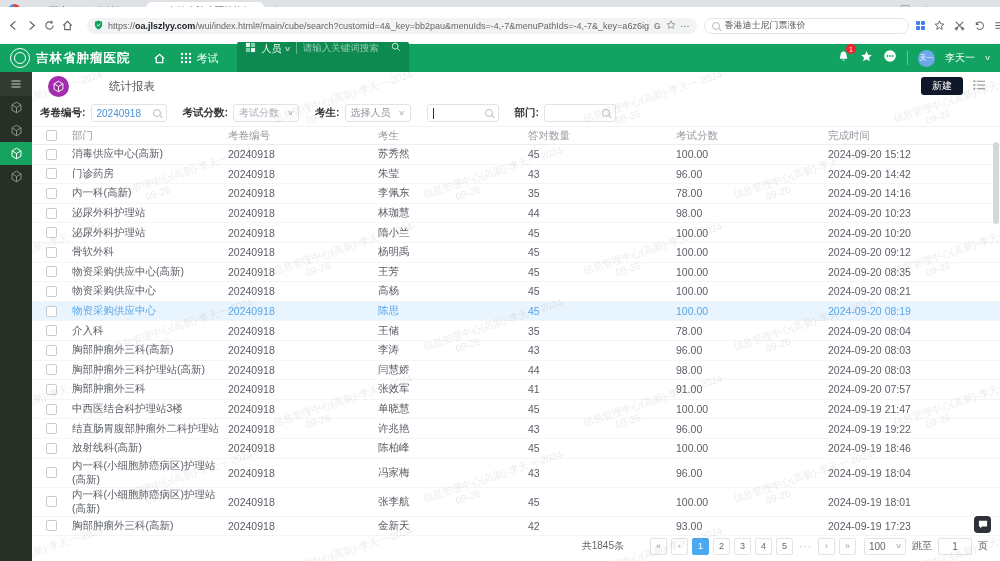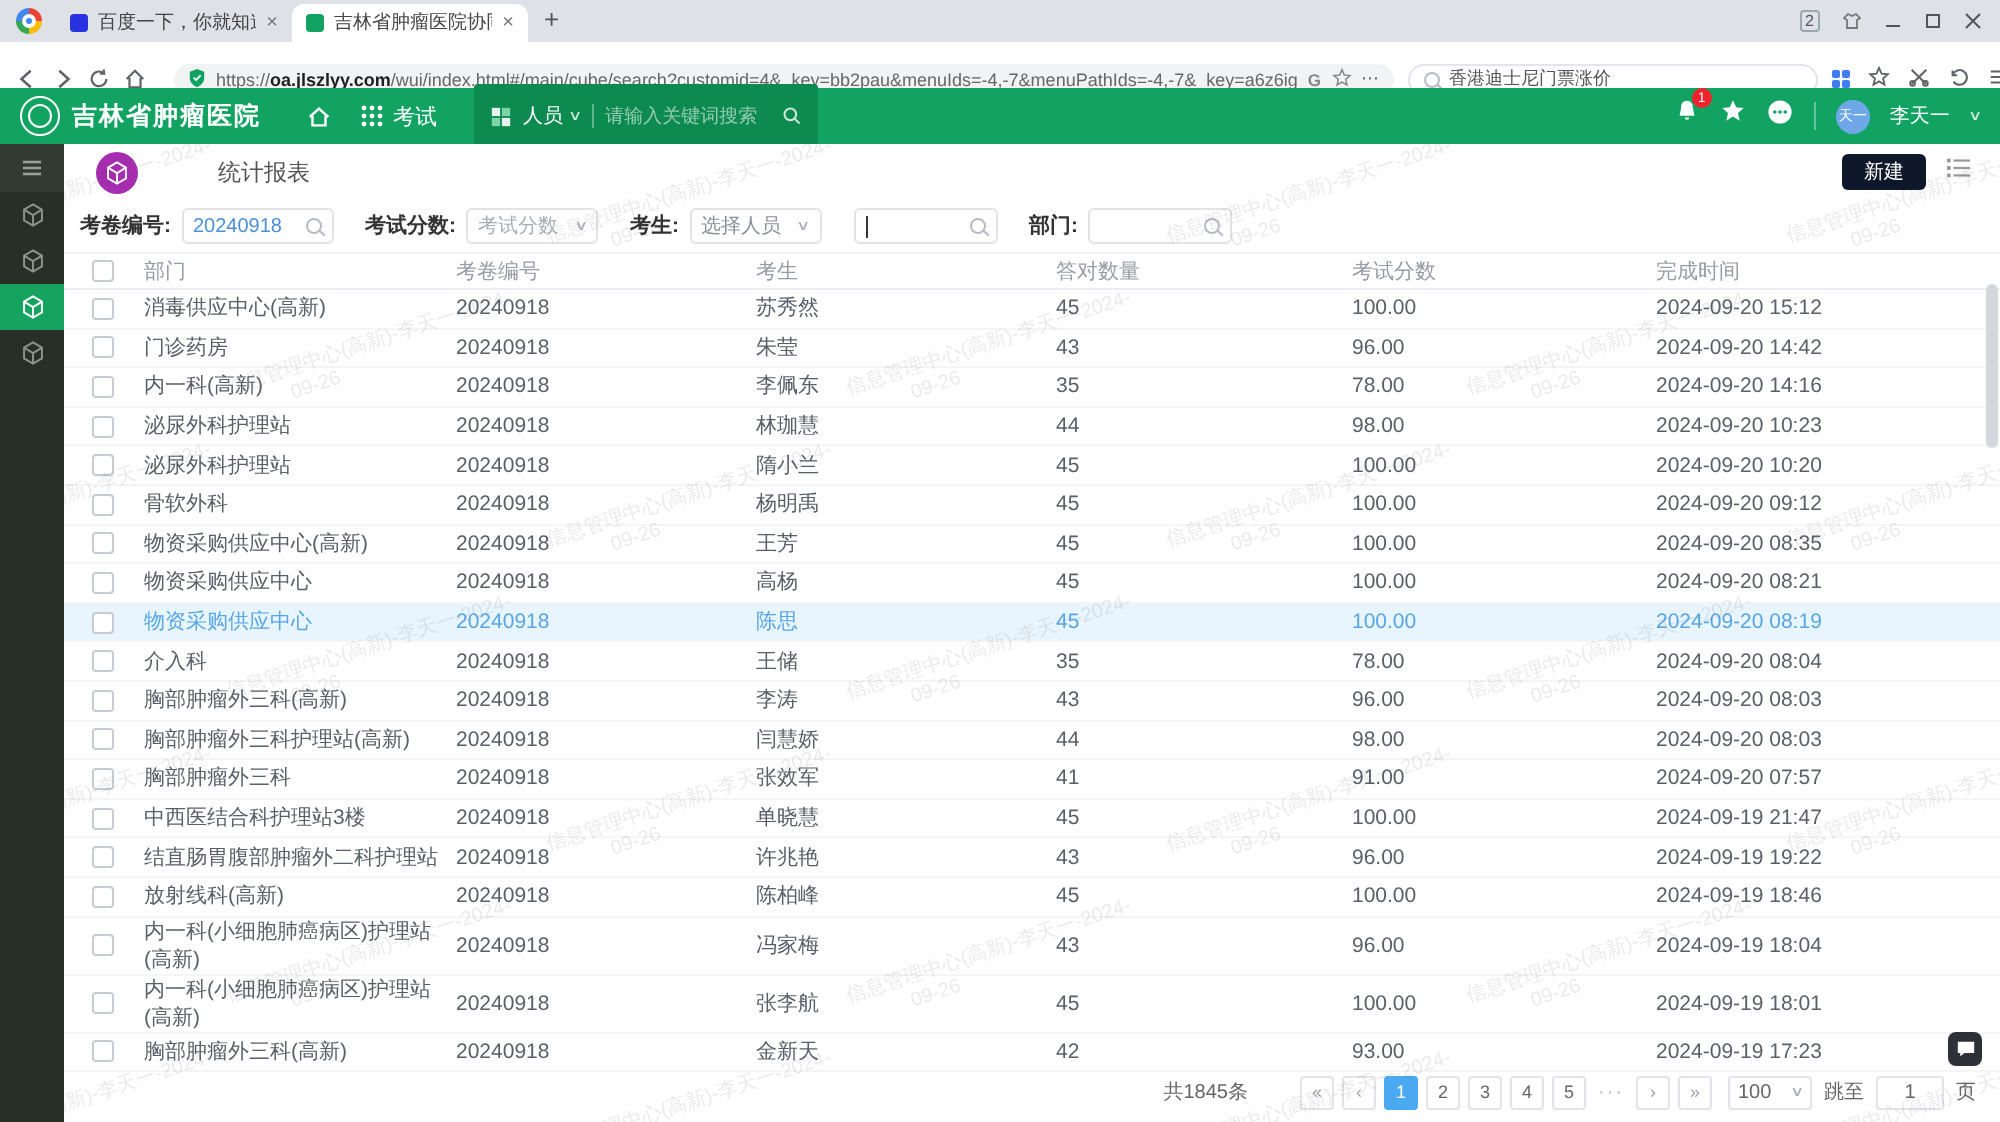--- a/index.html
+++ b/index.html
@@ -16,40 +16,40 @@
   .tab .fav { width:9px; height:9px; border-radius:2px; flex:none; }
   .fav-baidu { background:#2932e1; border-radius:50%; }
   .fav-oa { background:#12a362; }
   .tab .t-title { flex:1; overflow:hidden; white-space:nowrap; }
   .tab .t-close { color:#777; font-size:10px; line-height:1; }
   .newtab-btn { font-size:13px; color:#555; margin:0 0 4px 8px; }
   .win-controls { margin-left:auto; display:flex; align-items:center; gap:11px; padding-right:9px; height:100%; color:#555; }
   .win-badge { font-size:8px; border:1px solid #9aa; border-radius:2px; padding:0 2px; color:#556; }
   .win-glyph svg { display:block; }
 
-  .navbar { position:absolute; top:21px; left:0; right:0; height:38px; background:#fff; border-bottom:1px solid #dfe1e5; display:flex; align-items:center; padding:0 8px; gap:7px; }
+  .navbar { position:absolute; top:7px; left:0; right:0; height:38px; background:#fff; border-bottom:1px solid #dfe1e5; display:flex; align-items:center; padding:0 8px; gap:7px; }
   .nav-ico { color:#5f6368; font-size:12px; line-height:1; display:flex; align-items:center; }
   .app-ico { width:12px; height:12px; border-radius:3px; background:linear-gradient(135deg,#7b6cf6,#3fa9f5); }
   .urlbar { flex:0 0 378px; height:16px; background:#f1f3f4; border-radius:8px; display:flex; align-items:center; padding:0 7px; gap:5px; font-size:9px; color:#666; }
   .urlbar .url-txt { flex:1; white-space:nowrap; overflow:hidden; }
   .url-domain { color:#202124; font-weight:bold; }
   .urlbar .g-ext { font-size:8.5px; font-weight:bold; color:#888; position:relative; }
   .quick-search { flex:0 0 205px; height:16px; border:1px solid #e3e5e8; border-radius:8px; display:flex; align-items:center; gap:5px; padding:0 7px; font-size:9px; color:#555; }
   .nav-right { margin-left:auto; display:flex; align-items:center; gap:9px; }
   .grid4 { display:grid; grid-template-columns:4px 4px; grid-gap:1.5px; }
   .grid4 i { width:4px; height:4px; background:#3d7ef0; border-radius:1px; }
 
   
   .appheader { position:absolute; top:44px; left:0; right:0; height:28px; background:#12a362; display:flex; align-items:center; padding:0 10px; color:#fff; }
   .oa-logo { width:20px; height:20px; border:1.5px solid #fff; border-radius:50%; position:relative; flex:none; margin-right:6px; }
   .oa-logo::after { content:''; position:absolute; inset:3px; border:1px solid #fff; border-radius:50%; }
   .hosp-name { font-size:12.5px; font-weight:bold; letter-spacing:1px; margin-right:22px; }
   .hdr-ico { display:flex; align-items:center; margin-right:14px; }
   .hdr-app { display:flex; align-items:center; gap:5px; margin-right:18px; font-size:11px; }
-  .hdr-search { height:32px; background:#0d8a50; border-radius:2px; display:flex; align-items:center; gap:6px; padding:0 8px; width:172px; }
+  .hdr-search { height:32px; background:#0d8a50; border-radius:2px; display:flex; align-items:flex-start; gap:6px; padding:0 8px; width:172px; }
   .hdr-search .sel { display:flex; align-items:center; gap:3px; font-size:10px; }
   .hdr-search .div { width:1px; height:12px; background:rgba(255,255,255,.35); }
   .hdr-search .ph { flex:1; font-size:9.5px; color:rgba(255,255,255,.55); }
   .hdr-right { margin-left:auto; display:flex; align-items:center; gap:10px; }
   .bell-wrap { position:relative; }
   .badge { position:absolute; top:-5px; right:-6px; min-width:10px; height:10px; border-radius:5px; background:#f5222d; color:#fff; font-size:7px; display:flex; align-items:center; justify-content:center; padding:0 2px; }
   .hdr-div { width:1px; height:14px; background:rgba(255,255,255,.35); }
   .avatar { width:17px; height:17px; border-radius:50%; background:#6fa8e8; color:#fff; font-size:7px; display:flex; align-items:center; justify-content:center; }
   .uname { font-size:10px; }
 

